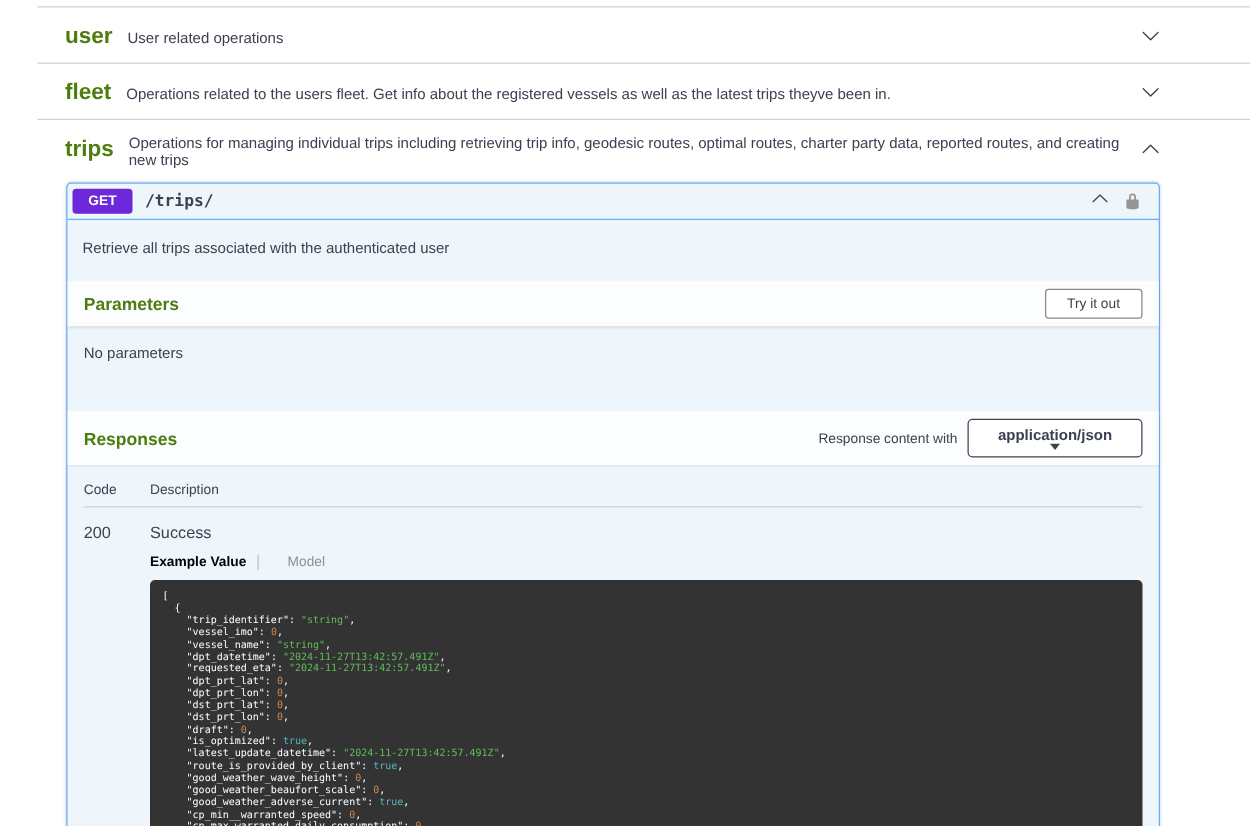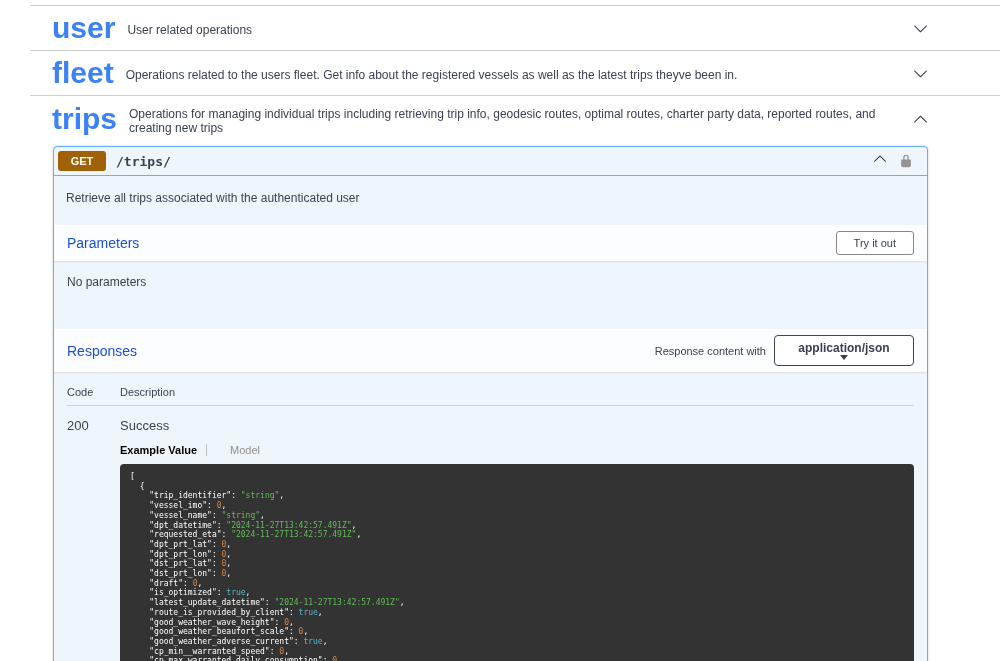--- a/index.html
+++ b/index.html
@@ -9,41 +9,41 @@
     font-family: "Liberation Sans", sans-serif;
     color: #3b4151;
     overflow: hidden;
   }
   .wrap { margin: 5px 0 0 30px; border-top: 1px solid rgba(59,65,81,.25); }
 
   
   .tag-section { border-bottom: 1px solid rgba(59,65,81,.25); }
   .tag-section.open { border-bottom: none; }
   .tag-header { display: flex; align-items: center; padding: 9px 72px 9px 22px; cursor: pointer; }
-  .tag-name { font-size: 30px; font-weight: 700; color: #3b82f6; line-height: 26px; }
+  .tag-name { font-size: 18px; font-weight: 700; color: #4d7c0f; line-height: 26px; }
   .tag-desc { font-size: 12px; color: #3b4151; margin-left: 12px; position: relative; top: 2px; }
   .chev { margin-left: auto; display: flex; align-items: center; }
   .chev svg { width: 15px; height: 15px; fill: #3b4151; }
 
   
   .opblock {
     margin: 4px 72px 6px 23px;
     border: 1px solid #61affe;
     border-radius: 4px;
     background: #eff6fb;
     box-shadow: 0 0 3px rgba(0,0,0,.19);
   }
   .opblock-summary {
     display: flex; align-items: center;
     padding: 4px;
     border-bottom: 1px solid #61affe;
     cursor: pointer;
   }
   .method-badge {
-    background: #a16207; color: #fff;
+    background: #6d28d9; color: #fff;
     font-size: 11px; font-weight: 700;
     width: 48px; text-align: center;
     padding: 4px 0; border-radius: 3px;
   }
   .op-path {
     margin-left: 10px;
     font-family: "DejaVu Sans Mono", monospace;
     font-size: 13px; font-weight: 700; color: #3b4151; text-align: right;
   }
   .summary-right { margin-left: auto; display: flex; align-items: center; gap: 12px; padding-right: 10px; }
@@ -52,21 +52,21 @@
   .lock-btn svg { width: 14px; height: 14px; fill: #949494; }
 
   .op-desc { padding: 15px 12px 20px 12px; font-size: 12px; color: #3b4151; }
 
   .section-header {
     display: flex; align-items: center;
     padding: 6px 13px; min-height: 33px;
     background: rgba(255,255,255,.8);
     box-shadow: 0 1px 2px rgba(0,0,0,.1);
   }
-  .section-title { font-size: 14px; font-weight: 400; color: #1d4ed8; }
+  .section-title { font-size: 14px; font-weight: 700; color: #4d7c0f; }
   .tryout-btn {
     margin-left: auto;
     background: #fff; color: #3b4151;
     border: 1px solid #888; border-radius: 3px;
     padding: 5px 17px; font-size: 11px;
     font-family: "Liberation Sans", sans-serif;
     cursor: pointer;
   }
   .params-body { padding: 14px 13px 40px 13px; font-size: 12px; }
 

